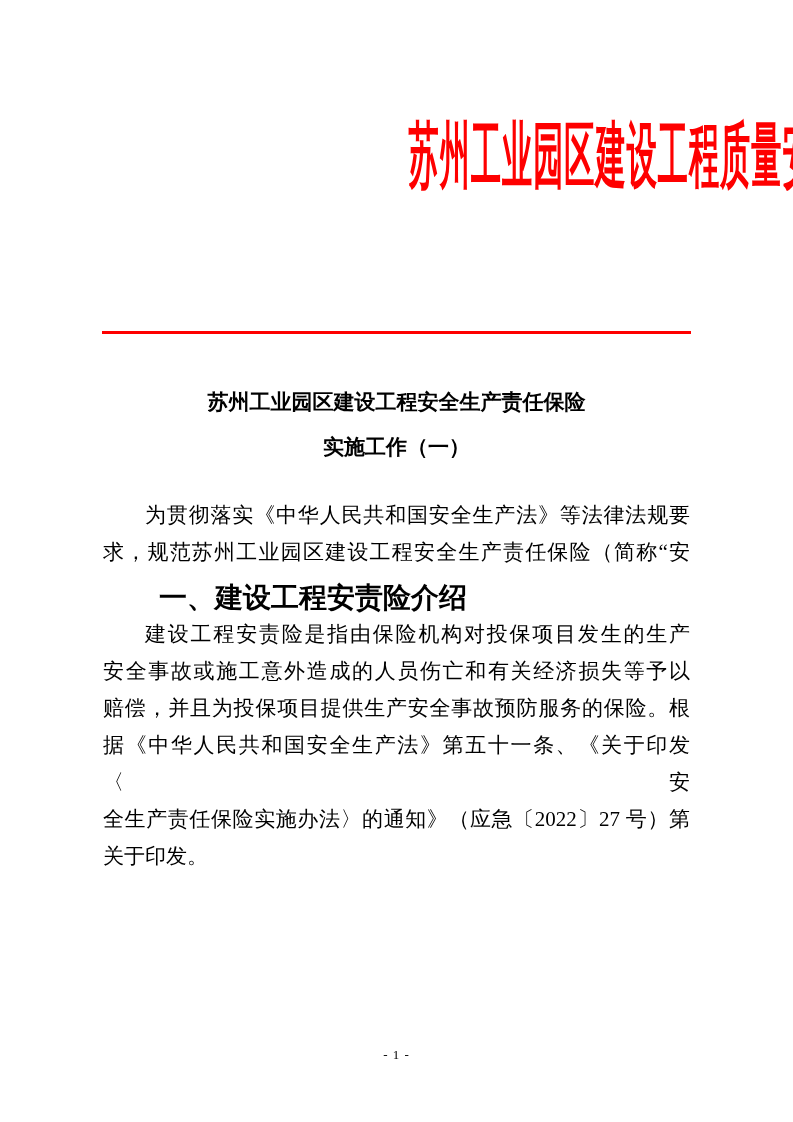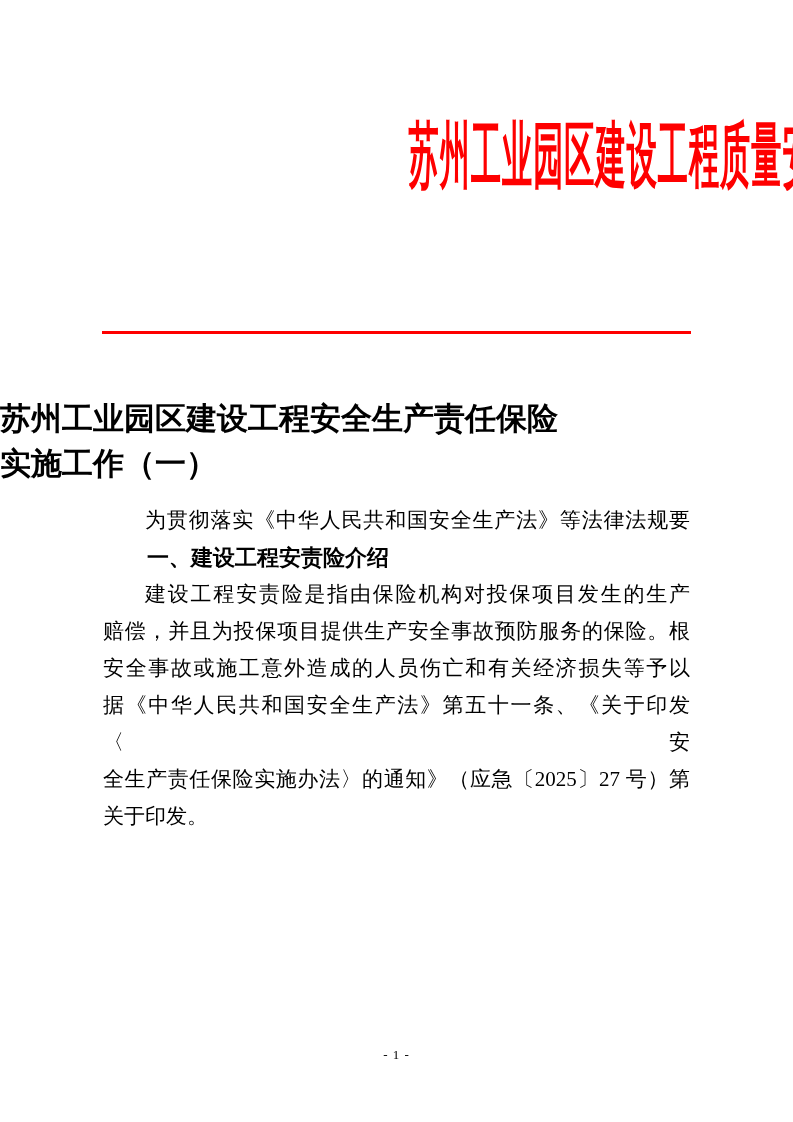--- a/index.html
+++ b/index.html
@@ -36,55 +36,56 @@
   }
 
   .red-rule {
     width: 589px;
     height: 3px;
     margin: 133px auto 0;
     background: var(--red);
   }
 
   .doc-title {
-    margin: 62px 0 0;
-    text-align: left;
+    margin: 45px 0 0;
+    text-align: center;
     font-family: "Liberation Sans", "DejaVu Sans", sans-serif;
     font-weight: bold;
-    font-size: 31px;
+    font-size: 21px;
     line-height: 45px;
     color: #000;
   }
   .title-line { display: block; }
 
   .body-block {
     width: 587px;
     margin: 0 auto;
     font-family: "Liberation Serif", "DejaVu Serif", serif;
     font-size: 21px;
     line-height: 37px;
     color: #000;
   }
   .para { margin: 0; }
-  .para-intro { margin-top: 16px; }
+  .para-intro { margin-top: 28px; }
   .para-line {
     text-align: justify;
     text-align-last: justify;
     text-justify: inter-character;
     white-space: nowrap;
   }
   .para-line { white-space: normal; }
   .para-line.last { text-align-last: left; }
   .para .para-line:first-child { text-indent: 2em; }
 
   .section-heading {
+    margin-top: 8px;
     text-indent: 2em;
     font-family: "Liberation Sans", "DejaVu Sans", sans-serif;
     font-weight: bold;
-    font-size: 22px;
+    font-size: 28px;
     line-height: 37px;
   }
 
   .page-number {
     position: absolute;
     left: 0;
     right: 0;
     bottom: 59px;
     text-align: center;
     font-family: "Liberation Serif", "DejaVu Serif", serif;
@@ -105,29 +106,30 @@
   <div class="red-rule"></div>
 
   <h1 class="doc-title">
     <span class="title-line">苏州工业园区建设工程安全生产责任保险</span>
     <span class="title-line">实施工作（一）</span>
   </h1>
 
   <div class="body-block">
     <div class="para para-intro">
         <div class="para-line">为贯彻落实《中华人民共和国安全生产法》等法律法规要</div>
+        <div class="para-line">求，规范苏州工业园区建设工程安全生产责任保险（简称“安</div>
       </div>
 
     <div class="section-heading">一、建设工程安责险介绍</div>
 
     <div class="para">
         <div class="para-line">建设工程安责险是指由保险机构对投保项目发生的生产</div>
+        <div class="para-line">安全事故或施工意外造成的人员伤亡和有关经济损失等予以</div>
         <div class="para-line">赔偿，并且为投保项目提供生产安全事故预防服务的保险。根</div>
-        <div class="para-line">安全事故或施工意外造成的人员伤亡和有关经济损失等予以</div>
         <div class="para-line">据《中华人民共和国安全生产法》第五十一条、《关于印发〈安</div>
-        <div class="para-line">全生产责任保险实施办法〉的通知》（应急〔2025〕27 号）第</div>
+        <div class="para-line">全生产责任保险实施办法〉的通知》（应急〔2022〕27 号）第</div>
         <div class="para-line last">关于印发。</div>
       </div>
   </div>
 
   <div class="page-number">- 1 -</div>
 
 </div>
 
 </body></html>

